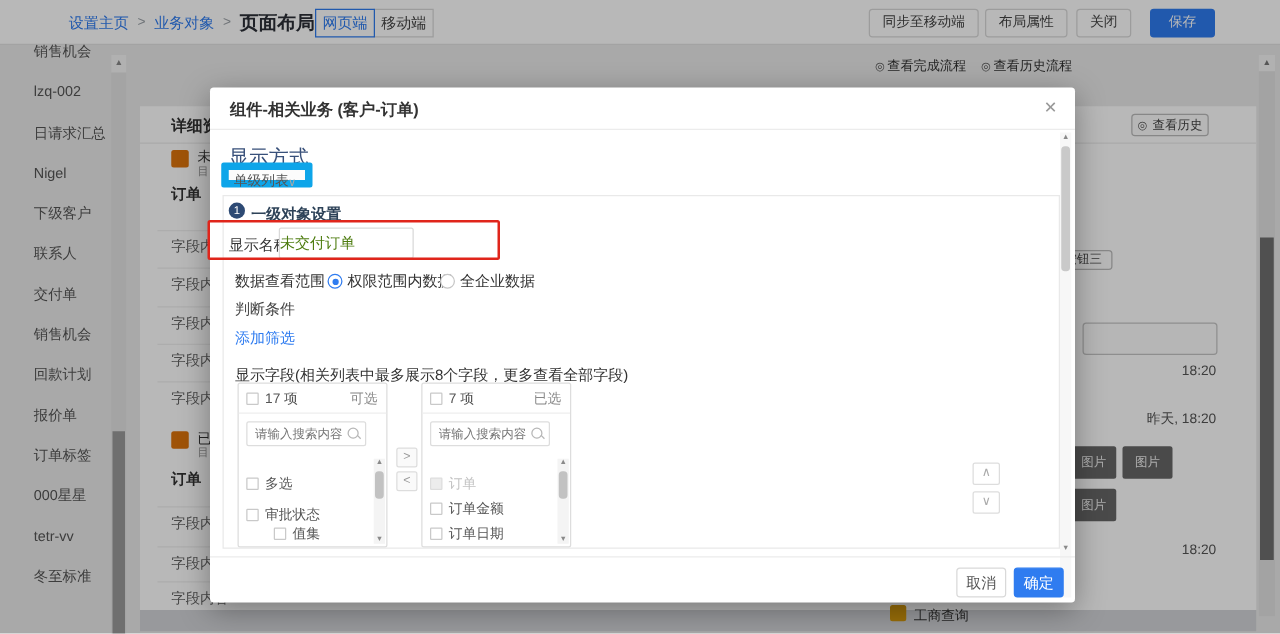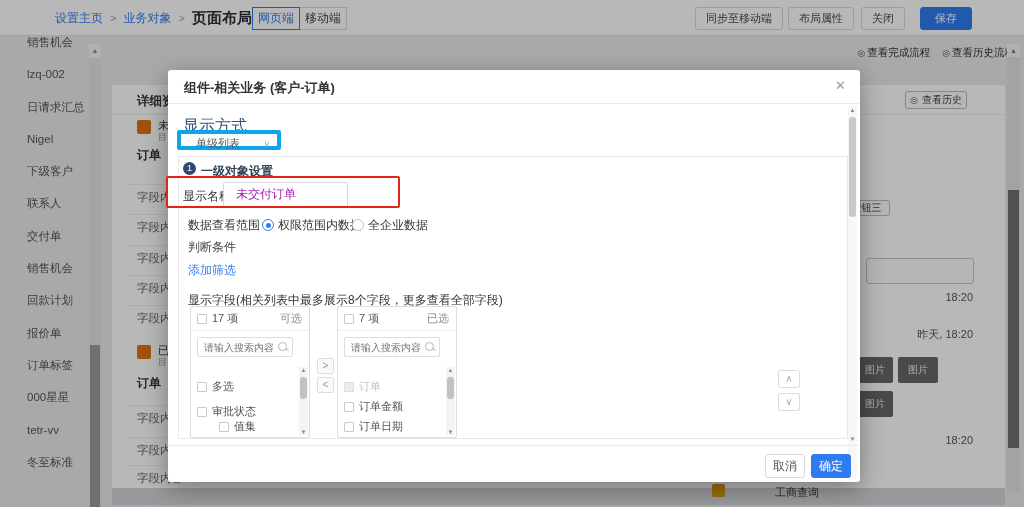--- a/index.html
+++ b/index.html
@@ -36,61 +36,61 @@
   .detail-tab{position:absolute;left:25px;top:8px;font-size:12.5px;color:#333;font-weight:600;}
   .card-hr{position:absolute;left:0;top:29px;width:893px;border-top:1px solid #ececec;}
   .sq{position:absolute;width:14px;height:14px;border-radius:2px;}
   .blk-title{position:absolute;font-size:11px;color:#333;}
   .blk-sub{position:absolute;font-size:9px;color:#9a9a9a;}
   .sec-title{position:absolute;left:25px;font-size:12px;font-weight:700;color:#333;}
   .frow{position:absolute;left:25px;font-size:11.5px;color:#666;}
   .frow-hr{position:absolute;left:14px;width:560px;border-top:1px solid #f0f0f0;}
 
   
-  .flow-links{position:absolute;left:700px;top:46px;width:315px;display:flex;justify-content:flex-end;gap:12px;
+  .flow-links{position:absolute;left:700px;top:46px;width:315px;display:flex;gap:12px;
     font-size:10.5px;color:#333;z-index:1;}
   .eye{font-size:9px;color:#555;margin-right:2px;}
   .hist-btn{position:absolute;left:905px;top:91px;width:62px;height:18px;border:1px solid #bbb;border-radius:3px;
     background:#fdfdfd;font-size:10px;color:#444;display:flex;align-items:center;justify-content:center;gap:2px;z-index:1;}
   .btn3{position:absolute;left:843px;top:200px;width:47px;height:16px;border:1px solid #bbb;border-radius:3px;
     background:#fdfdfd;font-size:10px;color:#444;text-align:center;line-height:14px;z-index:1;}
   .ghost-input{position:absolute;left:866px;top:258px;width:108px;height:26px;border:1px solid #c5c5c5;
     border-radius:3px;background:#fcfcfc;z-index:1;}
   .feed-time{position:absolute;left:880px;width:93px;text-align:right;font-size:11px;color:#555;z-index:1;}
   .tile{position:absolute;height:26px;background:#676767;border-radius:2px;color:#efefef;font-size:10px;
     display:flex;align-items:center;justify-content:center;z-index:1;}
   .band{position:absolute;left:112px;top:488px;width:893px;height:17px;background:#d3d5d8;z-index:1;}
-  .company{position:absolute;left:731px;top:485px;font-size:11px;color:#333;z-index:1;margin-left:44px;}
+  .company{position:absolute;left:731px;top:485px;font-size:11px;color:#333;z-index:1;}
 
   
   .page-sb{position:absolute;left:1007px;top:44px;width:13px;height:449px;background:#e2e2e2;z-index:1;}
   .page-sb-arrow{position:absolute;left:1007px;top:44px;width:13px;height:13px;background:#f5f5f5;font-size:7px;
     color:#777;text-align:center;line-height:13px;z-index:2;}
   .page-sb-thumb{position:absolute;left:1008px;top:190px;width:11px;height:258px;background:#6f6f6f;z-index:2;}
 
   
   .overlay{position:absolute;left:0;top:0;width:1024px;height:507px;background:rgba(0,0,0,0.28);z-index:5;}
 
   
   .modal{position:absolute;left:168px;top:70px;width:692px;height:412px;background:#fff;border-radius:3px;
     box-shadow:0 6px 24px rgba(0,0,0,0.35);z-index:10;}
   .m-title{position:absolute;left:16px;top:9px;font-size:13px;font-weight:700;color:#333;}
   .m-close{position:absolute;right:14px;top:8px;font-size:13px;color:#999;cursor:pointer;}
   .m-hr{position:absolute;left:0;top:33px;width:692px;border-top:1px solid #ececec;}
   .m-label-navy{position:absolute;left:15px;top:46px;font-size:16px;color:#38507a;}
-  .m-dd{position:absolute;left:9px;top:60px;width:104px;height:20px;border:4px solid #0ea5e9;border-radius:2px;
-    background:#fcfcfc;font-size:11px;color:#555;line-height:18px;padding-left:15px;}
+  .m-dd{position:absolute;left:9px;top:60px;width:73px;height:20px;border:6px solid #0ea5e9;border-radius:2px;
+    background:#fcfcfc;font-size:11px;color:#555;line-height:18px;padding-left:4px;}
   .m-dd-chev{position:absolute;right:7px;top:1px;font-size:9px;color:#a8a8a8;}
   .m-section{position:absolute;left:10px;top:86px;width:670px;height:283px;border:1px solid #e9e9e9;}
   .step-circle{position:absolute;left:15px;top:92px;width:13px;height:13px;border-radius:50%;background:#2d4a74;
     color:#fff;font-size:9px;text-align:center;line-height:13px;}
   .step-title{position:absolute;left:33px;top:93px;font-size:12px;font-weight:600;color:#2d4258;}
   .name-label{position:absolute;left:15px;top:118px;font-size:12px;color:#333;}
-  .name-input{position:absolute;left:55px;top:112px;width:125px;height:25px;border:1px solid #d9d9d9;
-    border-radius:2px;font-size:12px;color:#a21caf;padding-left:12px;font-family:inherit;}
+  .name-input{position:absolute;left:55px;top:112px;width:108px;height:25px;border:1px solid #d9d9d9;
+    border-radius:2px;font-size:12px;color:#4d7c0f;padding-left:0;font-family:inherit;}
   .scope-label{position:absolute;left:20px;top:147px;font-size:12px;color:#333;}
   .radio{position:absolute;width:12px;height:12px;border-radius:50%;}
   .radio-on{border:1px solid #2f7cf0;background:#fff;}
   .radio-on::after{content:"";position:absolute;left:2.5px;top:2.5px;width:5px;height:5px;border-radius:50%;background:#2f7cf0;}
   .radio-off{border:1px solid #c6c6c6;background:#fff;}
   .radio-lbl{position:absolute;top:147px;font-size:12px;color:#333;}
   .cond-label{position:absolute;left:20px;top:169px;font-size:12px;color:#444;}
   .add-filter{position:absolute;left:20px;top:192px;font-size:12px;color:#2f7cf0;cursor:pointer;}
   .fields-hint{position:absolute;left:20px;top:222px;font-size:12px;color:#333;}
 

